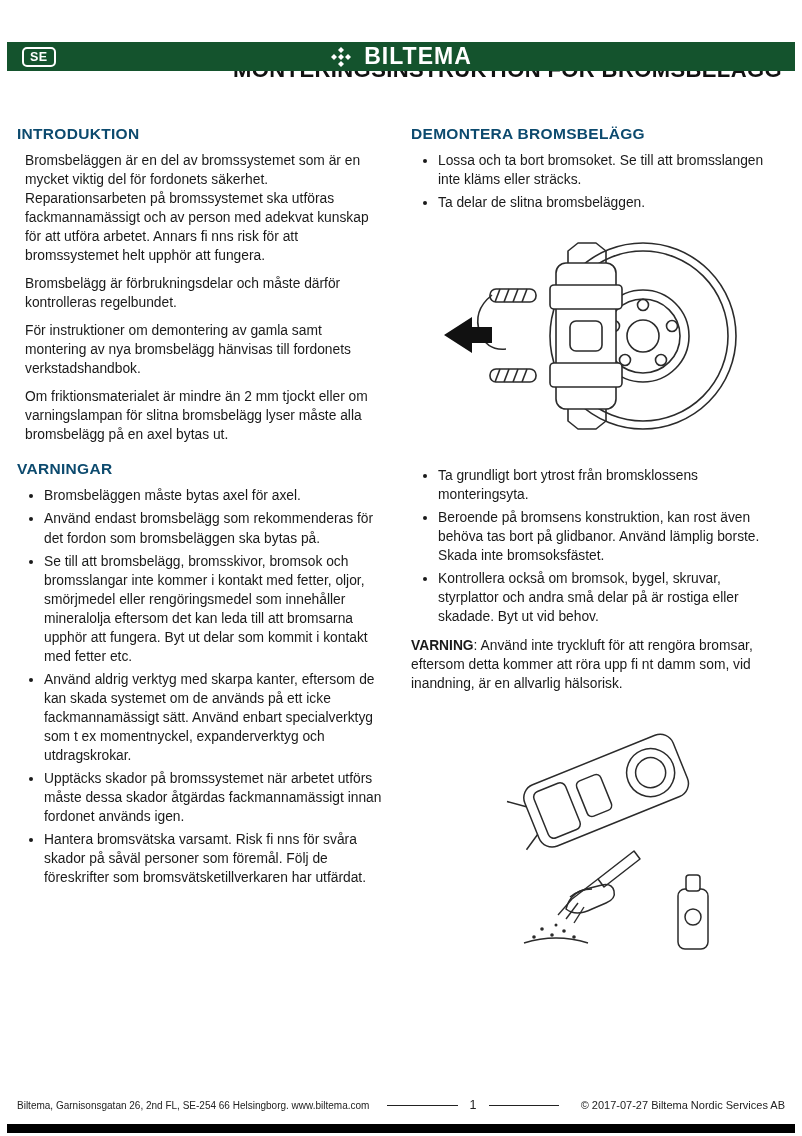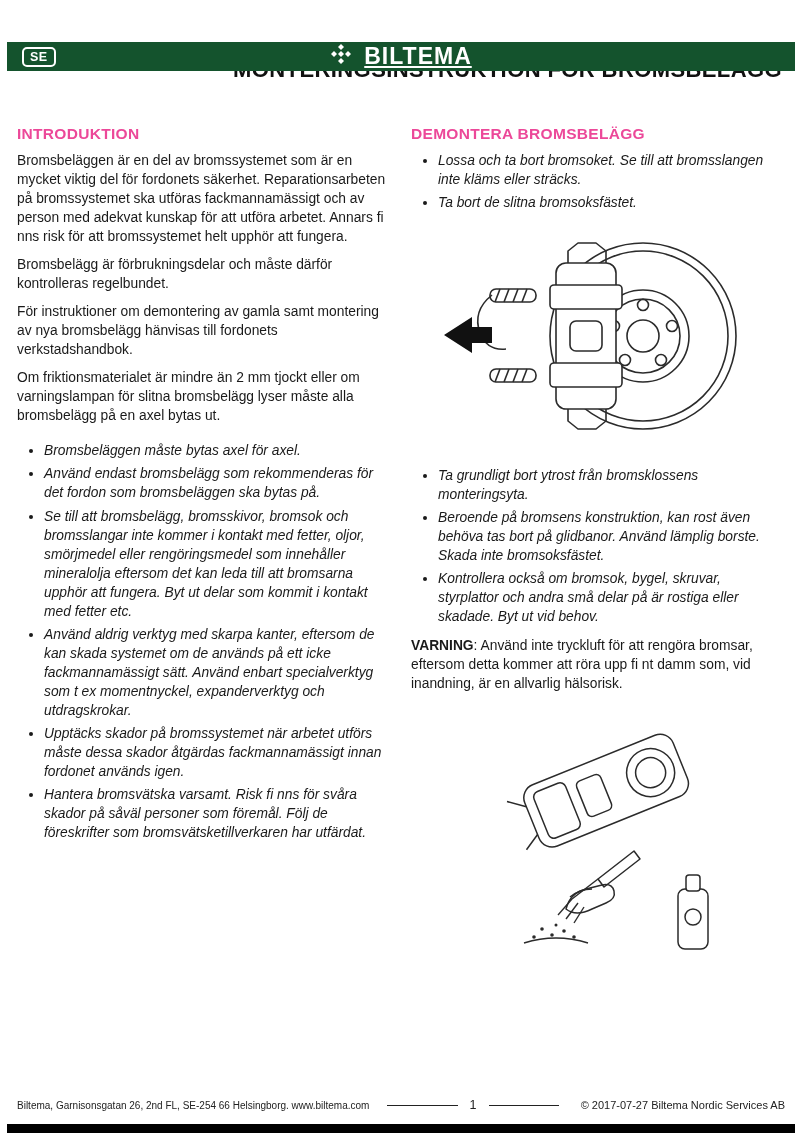--- a/index.html
+++ b/index.html
@@ -33,23 +33,23 @@
     border-radius: 5px;
     color: #fff;
     font-weight: bold;
     font-size: 12.5px;
     line-height: 16px;
     padding: 0 6px;
     letter-spacing: .5px;
   }
   .brand {
     display: flex;
+    align-items: center;
     gap: 12px;
     color: #fff;
-    text-decoration: underline;
   }
   .brand-text {
     font-weight: 800;
     font-size: 23px;
     letter-spacing: 1px;
   }
 
   
   .title {
     margin: 57px 20px 0;
@@ -67,35 +67,34 @@
     padding: 0 17px;
     margin-top: 42px;
   }
   .col { width: 374px; }
 
   h2.section-heading {
     font-size: 15.5px;
     font-weight: 800;
     letter-spacing: .3px;
     margin: 0 0 8px;
-    color: #ec4899;
+    color: #0c4a6e;
   }
   .col h2.section-heading + * { margin-top: 0; }
   .col .section { margin-bottom: 16px; }
 
   p.body-text {
     font-size: 13.8px;
     line-height: 1.38;
-    margin: 0 0 9px;
+    margin: 0 8px 9px;
   }
   ul.bullet-list {
     margin: 12px 0 10px;
     padding-left: 27px;
     list-style: disc outside;
-    font-style: italic;
   }
   ul.bullet-list li {
     font-size: 13.8px;
     line-height: 1.38;
     margin-bottom: 4px;
   }
 
   .warning-note {
     font-size: 13.8px;
     line-height: 1.38;
@@ -161,37 +160,38 @@
     <div class="col">
       <div class="section">
         <h2 class="section-heading">INTRODUKTION</h2>
         <p class="body-text">Bromsbeläggen är en del av bromssystemet som är en mycket viktig del för fordonets säkerhet. Reparationsarbeten på bromssystemet ska utföras fackmannamässigt och av person med adekvat kunskap för att utföra arbetet. Annars fi nns risk för att bromssystemet helt upphör att fungera.</p>
         <p class="body-text">Bromsbelägg är förbrukningsdelar och måste därför kontrolleras regelbundet.</p>
         <p class="body-text">För instruktioner om demontering av gamla samt montering av nya bromsbelägg hänvisas till fordonets verkstadshandbok.</p>
         <p class="body-text">Om friktionsmaterialet är mindre än 2 mm tjockt eller om varningslampan för slitna bromsbelägg lyser måste alla bromsbelägg på en axel bytas ut.</p>
       </div>
 
       <div class="section">
+        <h2 class="section-heading">VARNINGAR</h2>
         <ul class="bullet-list">
           <li>Bromsbeläggen måste bytas axel för axel.</li>
           <li>Använd endast bromsbelägg som rekommenderas för det fordon som bromsbeläggen ska bytas på.</li>
           <li>Se till att bromsbelägg, bromsskivor, bromsok och bromsslangar inte kommer i kontakt med fetter, oljor, smörjmedel eller rengöringsmedel som innehåller mineralolja eftersom det kan leda till att bromsarna upphör att fungera. Byt ut delar som kommit i kontakt med fetter etc.</li>
           <li>Använd aldrig verktyg med skarpa kanter, eftersom de kan skada systemet om de används på ett icke fackmannamässigt sätt. Använd enbart specialverktyg som t ex momentnyckel, expanderverktyg och utdragskrokar.</li>
           <li>Upptäcks skador på bromssystemet när arbetet utförs måste dessa skador åtgärdas fackmannamässigt innan fordonet används igen.</li>
           <li>Hantera bromsvätska varsamt. Risk fi nns för svåra skador på såväl personer som föremål. Följ de föreskrifter som bromsvätsketillverkaren har utfärdat.</li>
         </ul>
       </div>
     </div>
 
     <div class="col">
       <div class="section">
         <h2 class="section-heading">DEMONTERA BROMSBELÄGG</h2>
         <ul class="bullet-list">
           <li>Lossa och ta bort bromsoket. Se till att bromsslangen inte kläms eller sträcks.</li>
-          <li>Ta bort de slitna bromsoksfästet.</li>
+          <li>Ta delar de slitna bromsbeläggen.</li>
         </ul>
 
         <div class="figure">
           <svg width="320" height="228" viewBox="0 0 320 228">
             <g fill="#fff" stroke="#2b2b2b" stroke-width="1.6" stroke-linejoin="round">
 
               <circle cx="205" cy="114" r="93"></circle>
               <circle cx="205" cy="114" r="85"></circle>
               <circle cx="205" cy="114" r="46"></circle>
               <circle cx="205" cy="114" r="37"></circle>

